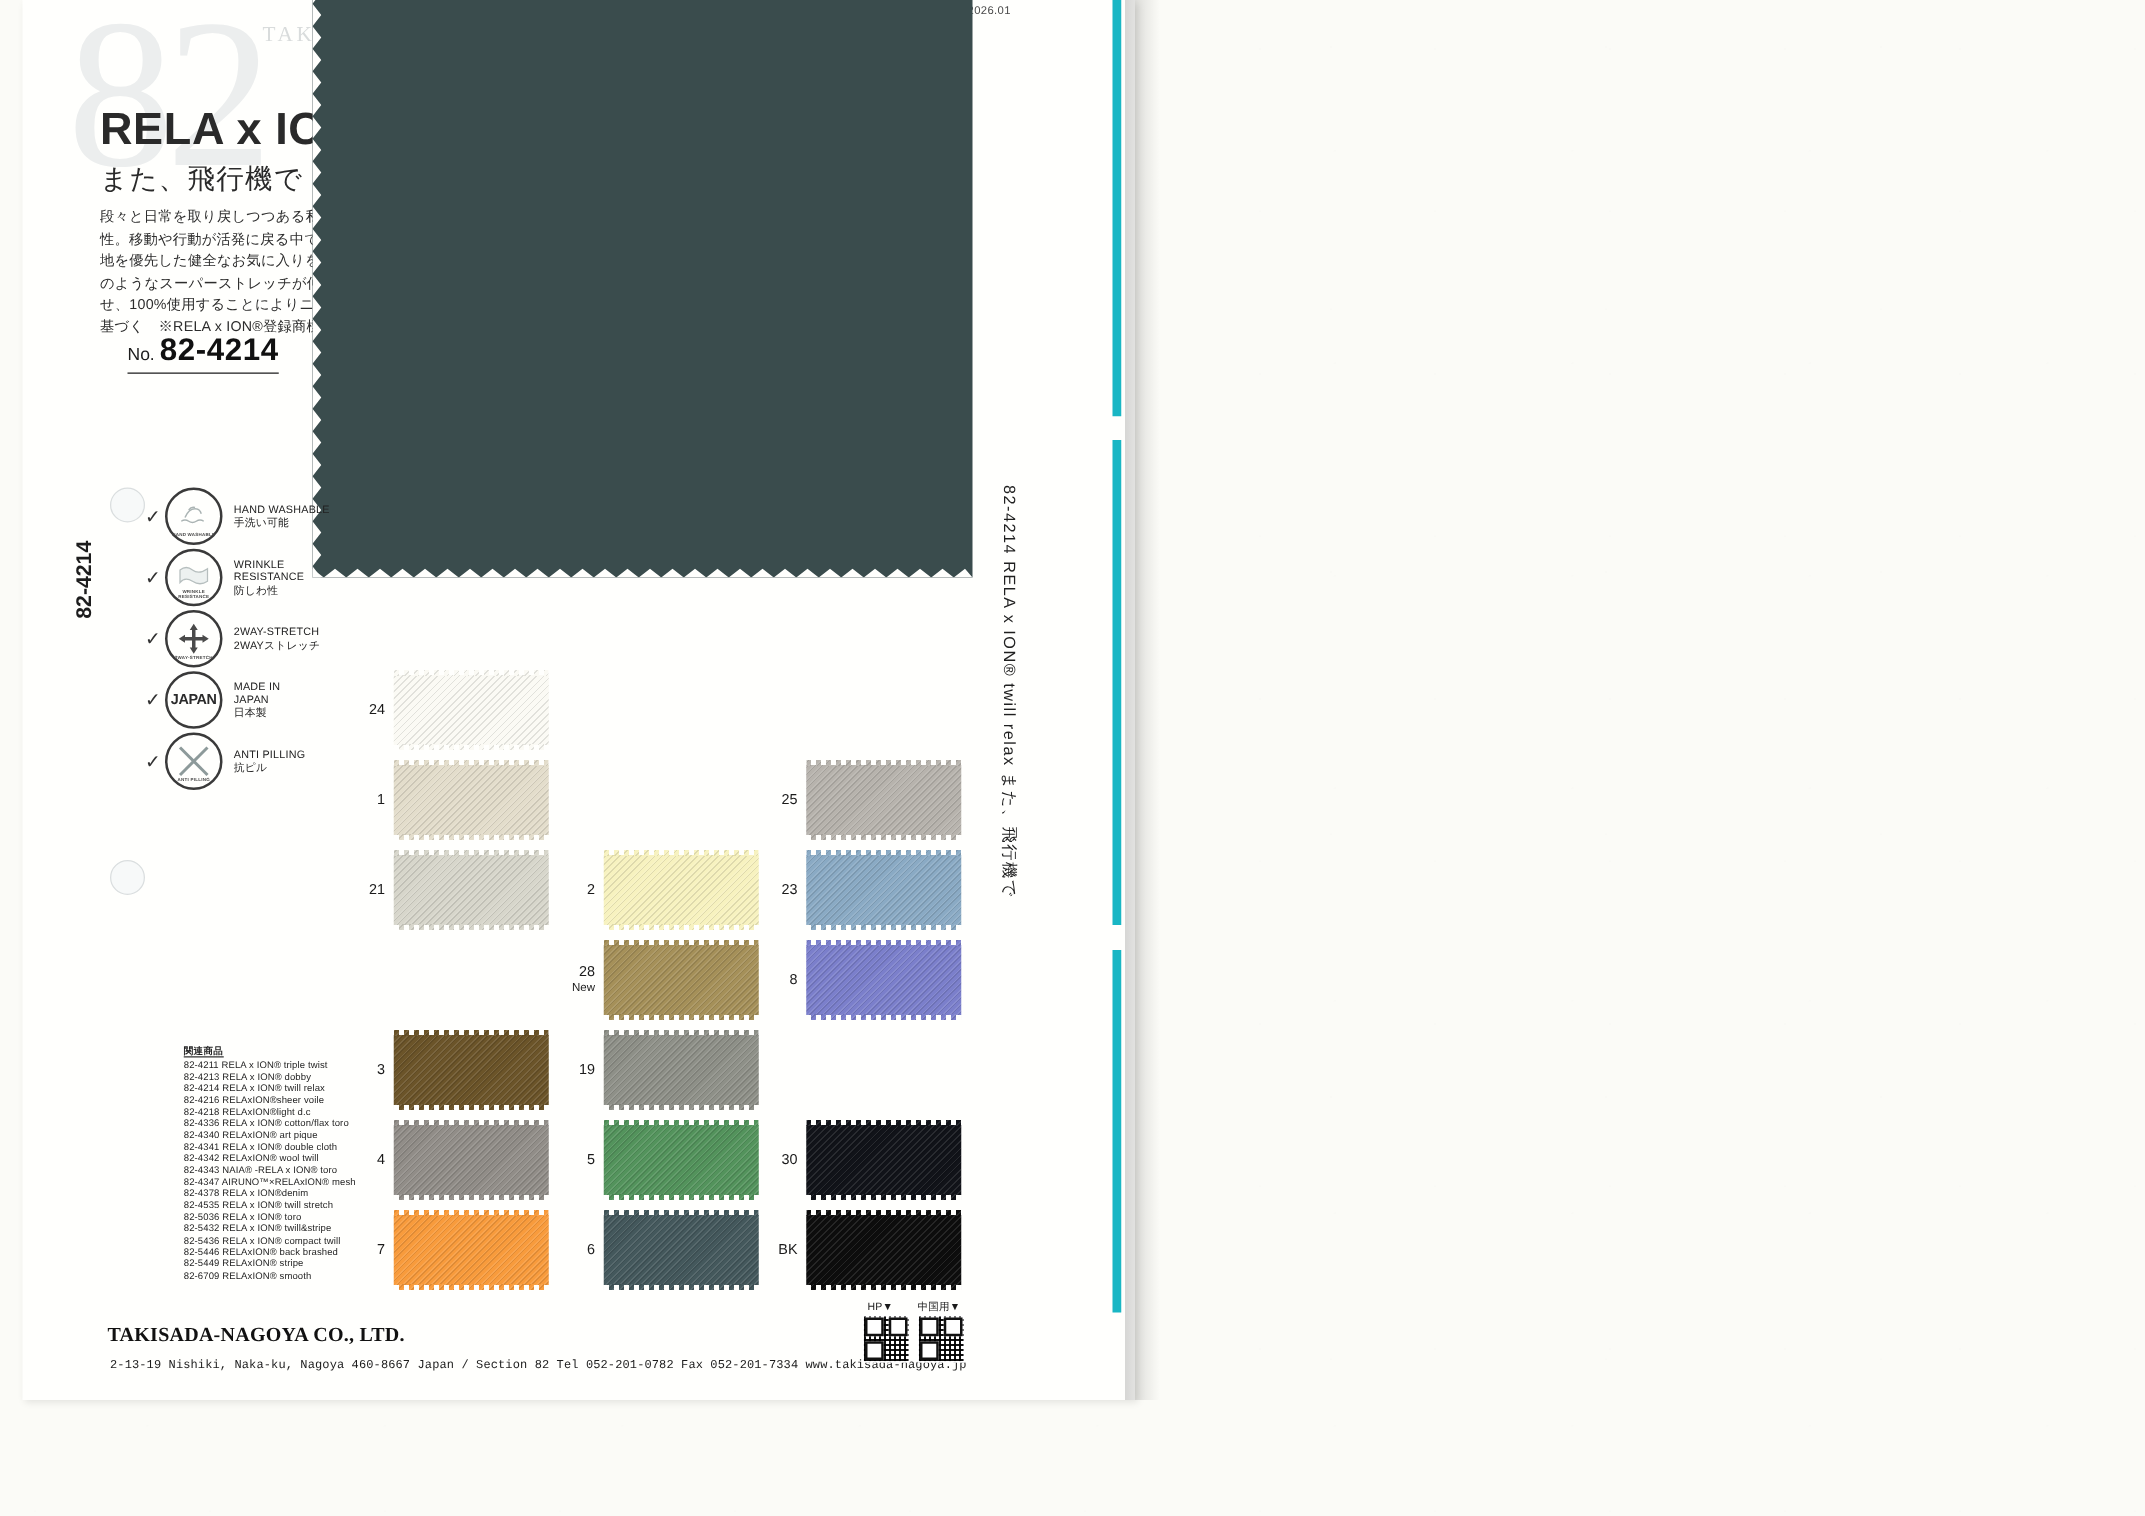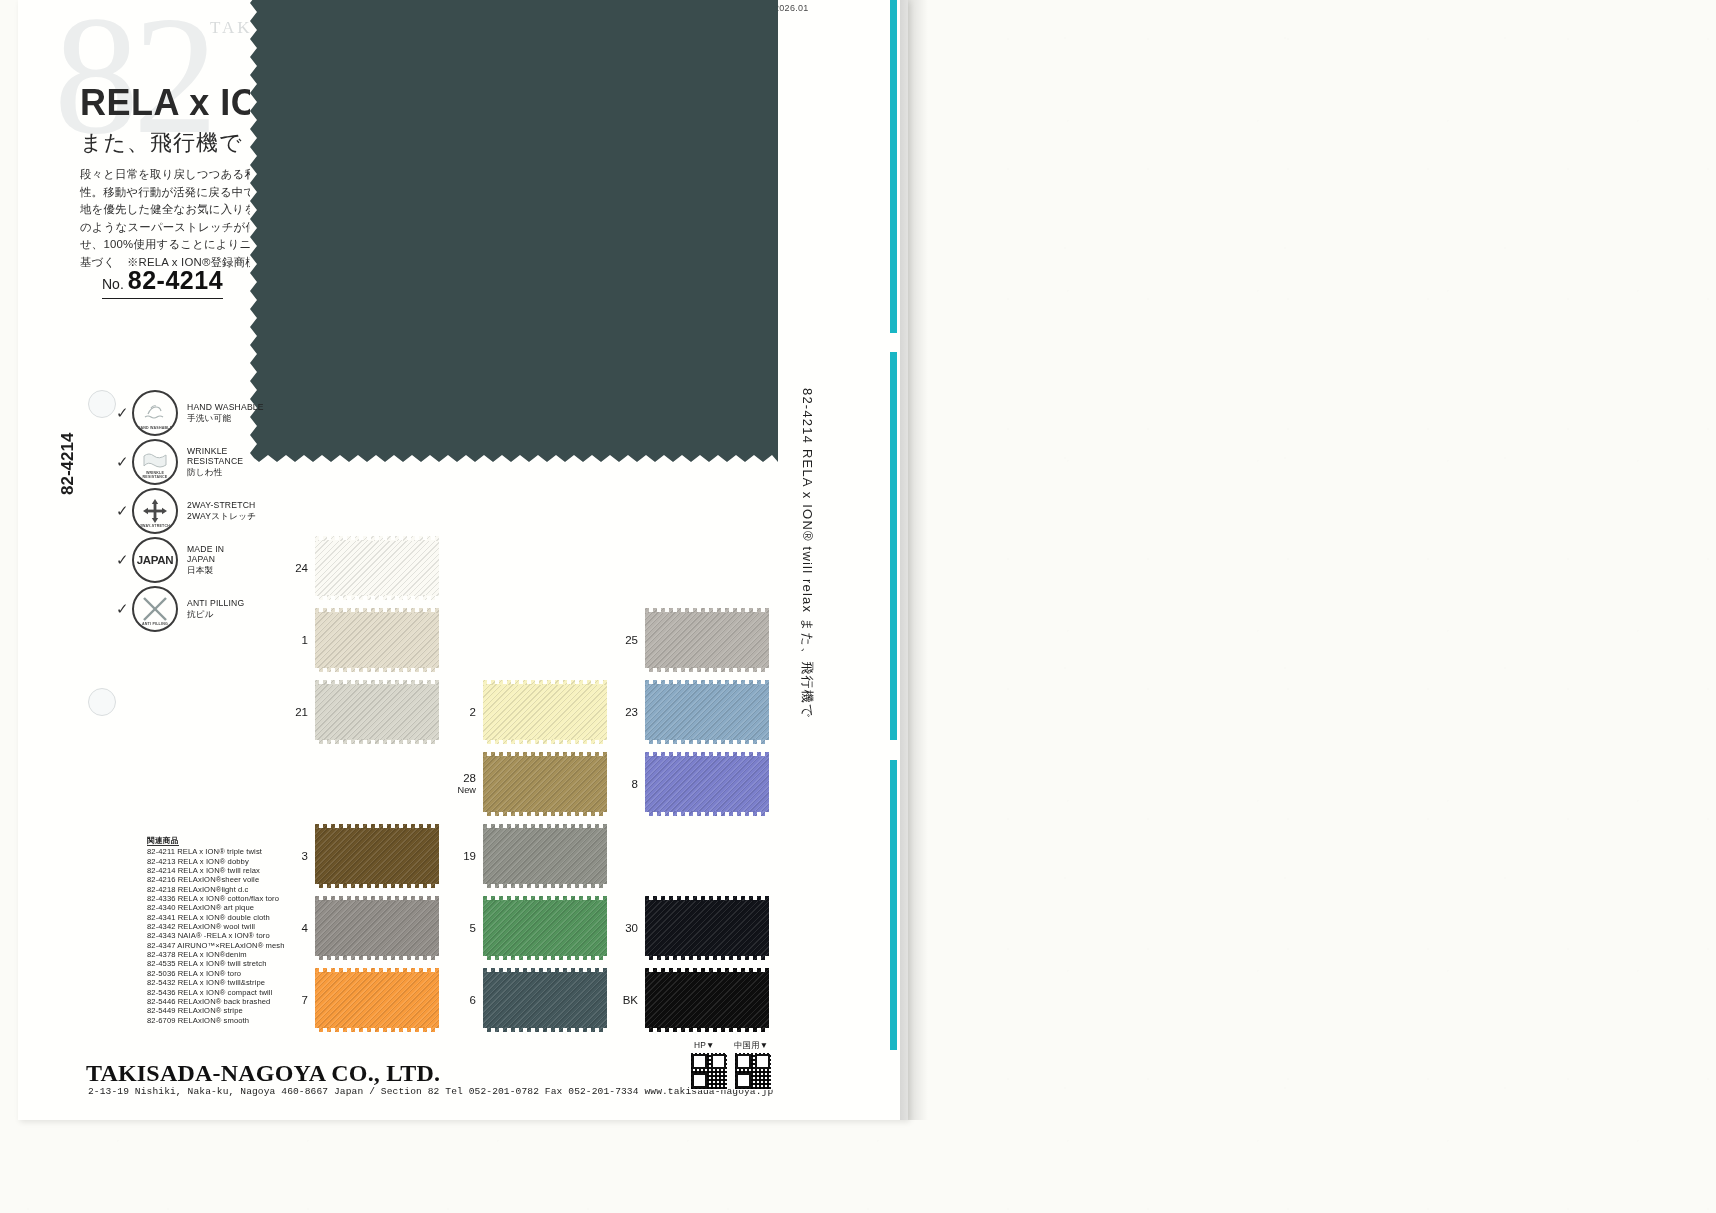--- a/index.html
+++ b/index.html
@@ -165,21 +165,21 @@
 
   
   #spine{
     position:absolute;left:798px;top:388px;
     transform:rotate(90deg);transform-origin:left top;
     font-size:13px;color:#1f1f1f;letter-spacing:1.2px;white-space:nowrap;
   }
   #company{
     position:absolute;left:68px;top:1060px;
     font-family:"Liberation Serif", serif;
-    font-size:24px;font-weight:700;color:#111;letter-spacing:.2px;
+    font-size:16px;font-weight:700;color:#111;letter-spacing:.2px;
   }
   #address{
     position:absolute;left:70px;top:1086px;
     font-family:"Liberation Mono", monospace;
     font-size:9.6px;color:#1c1c1c;letter-spacing:.1px;white-space:nowrap;
   }
   .qr-label{
     position:absolute;font-size:8.4px;color:#1a1a1a;letter-spacing:.2px;
   }
   .qr{

